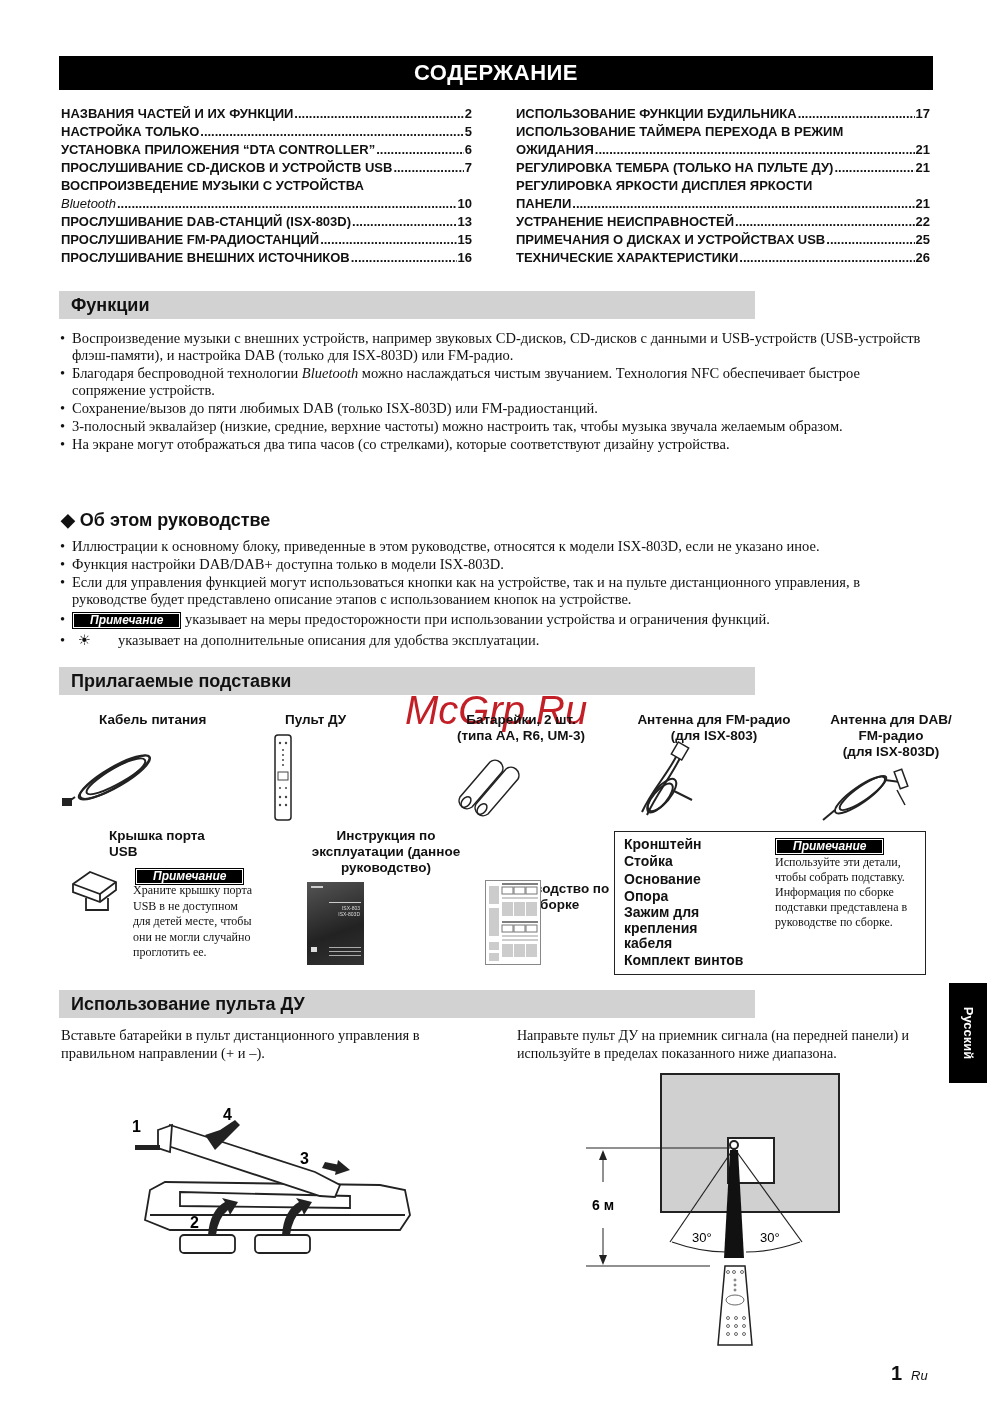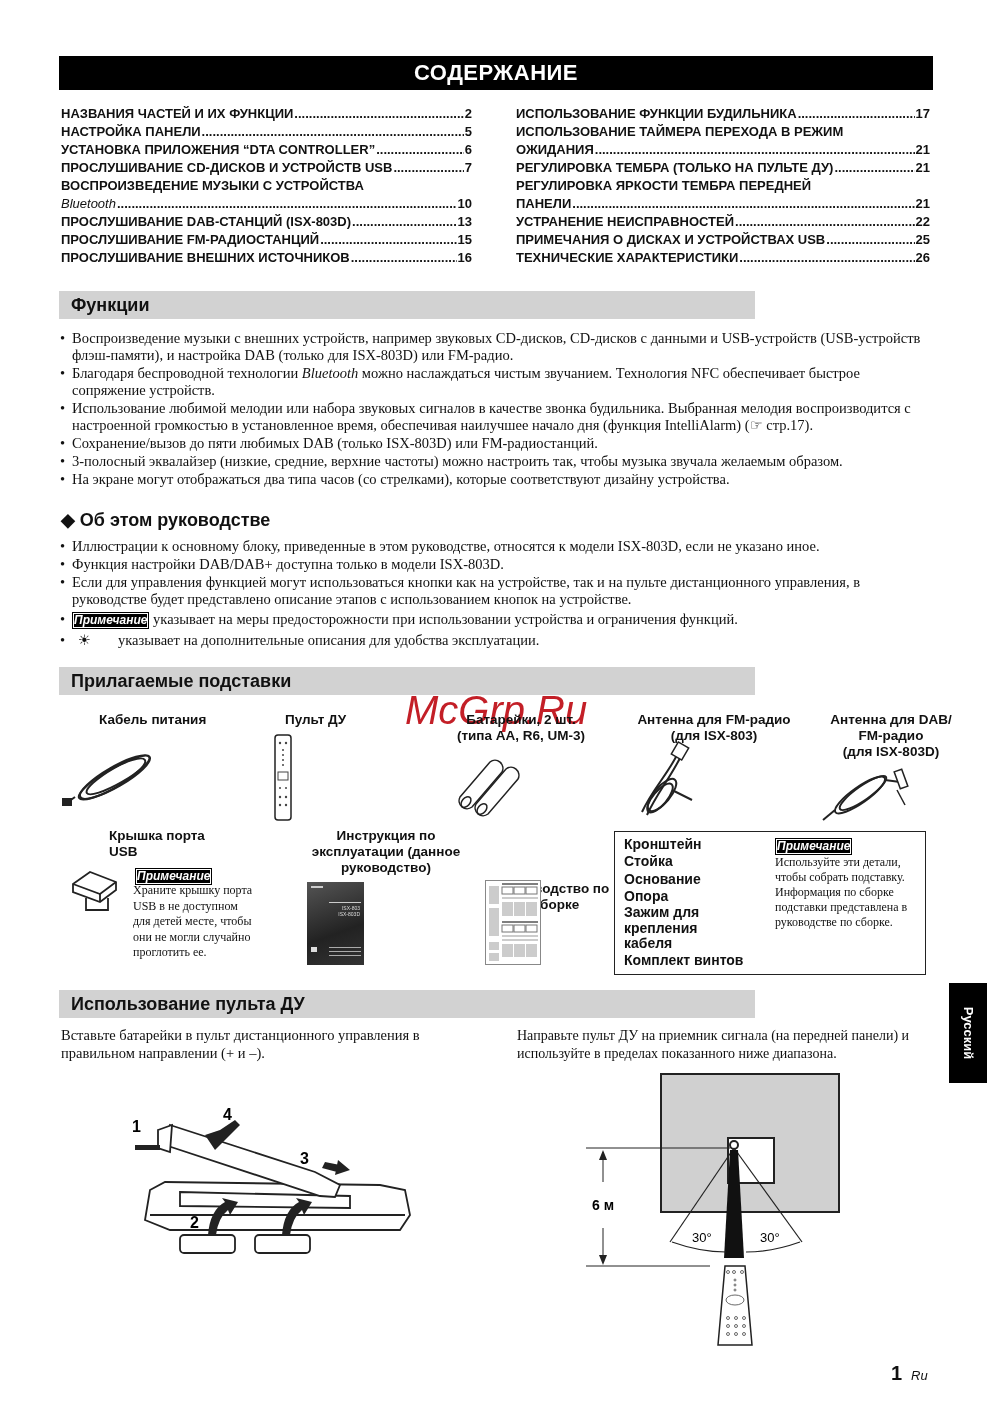--- a/index.html
+++ b/index.html
@@ -12,21 +12,21 @@
   .toc-item .t { white-space: normal; }
   .toc-item .dots { flex: 1; overflow: hidden; white-space: nowrap; margin: 0 1px; }
   .toc-item .dots::after { content: "....................................................................................................................................................................................................................."; }
   .toc-item .p { white-space: nowrap; }
   .section-bar { position: absolute; left: 59px; width: 696px; height: 28px; background: #d2d2d2; font-family: "Liberation Sans", sans-serif; font-weight: bold; font-size: 18px; line-height: 28px; padding-left: 12px; box-sizing: border-box; }
   .bullets { position: absolute; left: 60px; width: 875px; font-size: 14.5px; line-height: 17px; }
   .bullets li { list-style: none; position: relative; padding-left: 12px; margin-bottom: 1px; }
   .bullets li::before { content: "•"; position: absolute; left: 0; top: 0; }
   .bullets ul { margin: 0; padding: 0; }
   .subhead { position: absolute; left: 61px; top: 509px; font-family: "Liberation Sans", sans-serif; font-weight: bold; font-size: 18px; }
-  .note-badge { display: inline-block; background: #000; color: #fff; font-family: "Liberation Sans", sans-serif; font-weight: bold; font-style: italic; font-size: 12px; padding: 0 1px; line-height: 15px; border: 1px solid #000; box-shadow: inset 0 0 0 1px #fff; }
+  .note-badge { display: inline-block; background: #000; color: #fff; font-family: "Liberation Sans", sans-serif; font-weight: bold; font-style: italic; font-size: 12px; padding: 0 17px; line-height: 15px; border: 1px solid #000; box-shadow: inset 0 0 0 1px #fff; }
   .acc-label { position: absolute; font-family: "Liberation Sans", sans-serif; font-weight: bold; font-size: 13.5px; line-height: 16px; text-align: center; padding-left: 36px; }
   .acc-label.left { text-align: left; }
   .watermark { position: absolute; left: 405px; top: 688px; font-family: "Liberation Sans", sans-serif; font-style: italic; font-size: 40px; color: #c0141c; letter-spacing: 0px; opacity: 0.95; }
   .parts-box { position: absolute; left: 614px; top: 831px; width: 312px; height: 144px; border: 1.5px solid #222; box-sizing: border-box; }
   .parts-list { position: absolute; left: 9px; top: 4px; font-family: "Liberation Sans", sans-serif; font-weight: bold; font-size: 14px; line-height: 17.3px; }
   .parts-note { position: absolute; left: 160px; top: 6px; width: 148px; font-size: 12px; line-height: 15px; }
   .usb-note { position: absolute; left: 133px; top: 866px; width: 125px; font-size: 12px; line-height: 15.5px; }
   .body-text { position: absolute; font-size: 14.5px; line-height: 17.5px; }
   .lang-tab { position: absolute; left: 949px; top: 983px; width: 38px; height: 100px; background: #000; color: #fff; }
   .lang-tab span { position: absolute; left: 50%; top: 50%; transform: translate(-50%, -50%) rotate(90deg); font-family: "Liberation Sans", sans-serif; font-weight: bold; font-size: 13px; white-space: nowrap; }
@@ -39,21 +39,21 @@
 
 <div class="abs title-bar">СОДЕРЖАНИЕ</div>
 
 <div class="toc toc-col" style="left:61px; width:411px;">
   <div class="toc-item">
       <span class="t">НАЗВАНИЯ ЧАСТЕЙ И ИХ ФУНКЦИИ</span>
       <span class="dots"></span>
       <span class="p">2</span>
     </div>
   <div class="toc-item">
-      <span class="t">НАСТРОЙКА ПАНЕЛИ</span>
+      <span class="t">НАСТРОЙКА ТОЛЬКО</span>
       <span class="dots"></span>
       <span class="p">5</span>
     </div>
   <div class="toc-item">
       <span class="t">УСТАНОВКА ПРИЛОЖЕНИЯ “DTA CONTROLLER”</span>
       <span class="dots"></span>
       <span class="p">6</span>
     </div>
   <div class="toc-item">
       <span class="t">ПРОСЛУШИВАНИЕ CD-ДИСКОВ И УСТРОЙСТВ USB</span>
@@ -98,21 +98,21 @@
         <span class="dots"></span>
         <span class="p">21</span>
       </div>
   </div>
   <div class="toc-item">
       <span class="t">РЕГУЛИРОВКА ТЕМБРА (ТОЛЬКО НА ПУЛЬТЕ ДУ)</span>
       <span class="dots"></span>
       <span class="p">21</span>
     </div>
   <div>
-    <div style="margin-bottom:1.5px;">РЕГУЛИРОВКА ЯРКОСТИ ТЕМБРА ПЕРЕДНЕЙ</div>
+    <div style="margin-bottom:1.5px;">РЕГУЛИРОВКА ЯРКОСТИ ДИСПЛЕЯ ЯРКОСТИ</div>
     <div class="toc-item">
         <span class="t">ПАНЕЛИ</span>
         <span class="dots"></span>
         <span class="p">21</span>
       </div>
   </div>
   <div class="toc-item">
       <span class="t">УСТРАНЕНИЕ НЕИСПРАВНОСТЕЙ</span>
       <span class="dots"></span>
       <span class="p">22</span>
@@ -127,21 +127,20 @@
       <span class="dots"></span>
       <span class="p">26</span>
     </div>
 </div>
 
 <div class="section-bar" style="top:291px;">Функции</div>
 <div class="bullets" style="top:330px;">
   <ul>
     <li>Воспроизведение музыки с внешних устройств, например звуковых CD-дисков, CD-дисков с данными и USB-устройств (USB-устройств флэш-памяти), и настройка DAB (только для ISX-803D) или FM-радио.</li>
     <li><span>Благодаря беспроводной технологии </span><i>Bluetooth</i><span> можно наслаждаться чистым звучанием. Технология NFC обеспечивает быстрое сопряжение устройств.</span></li>
-    <li>Использование любимой мелодии или набора звуковых сигналов в качестве звонка будильника. Выбранная мелодия воспроизводится с настроенной громкостью в установленное время, обеспечивая наилучшее начало дня (функция IntelliAlarm) (☞ стр.17).</li>
     <li>Сохранение/вызов до пяти любимых DAB (только ISX-803D) или FM-радиостанций.</li>
     <li>3-полосный эквалайзер (низкие, средние, верхние частоты) можно настроить так, чтобы музыка звучала желаемым образом.</li>
     <li>На экране могут отображаться два типа часов (со стрелками), которые соответствуют дизайну устройства.</li>
   </ul>
 </div>
 
 <div class="subhead">
   <span>◆</span>
   <span>Об этом руководстве</span>
 </div>

